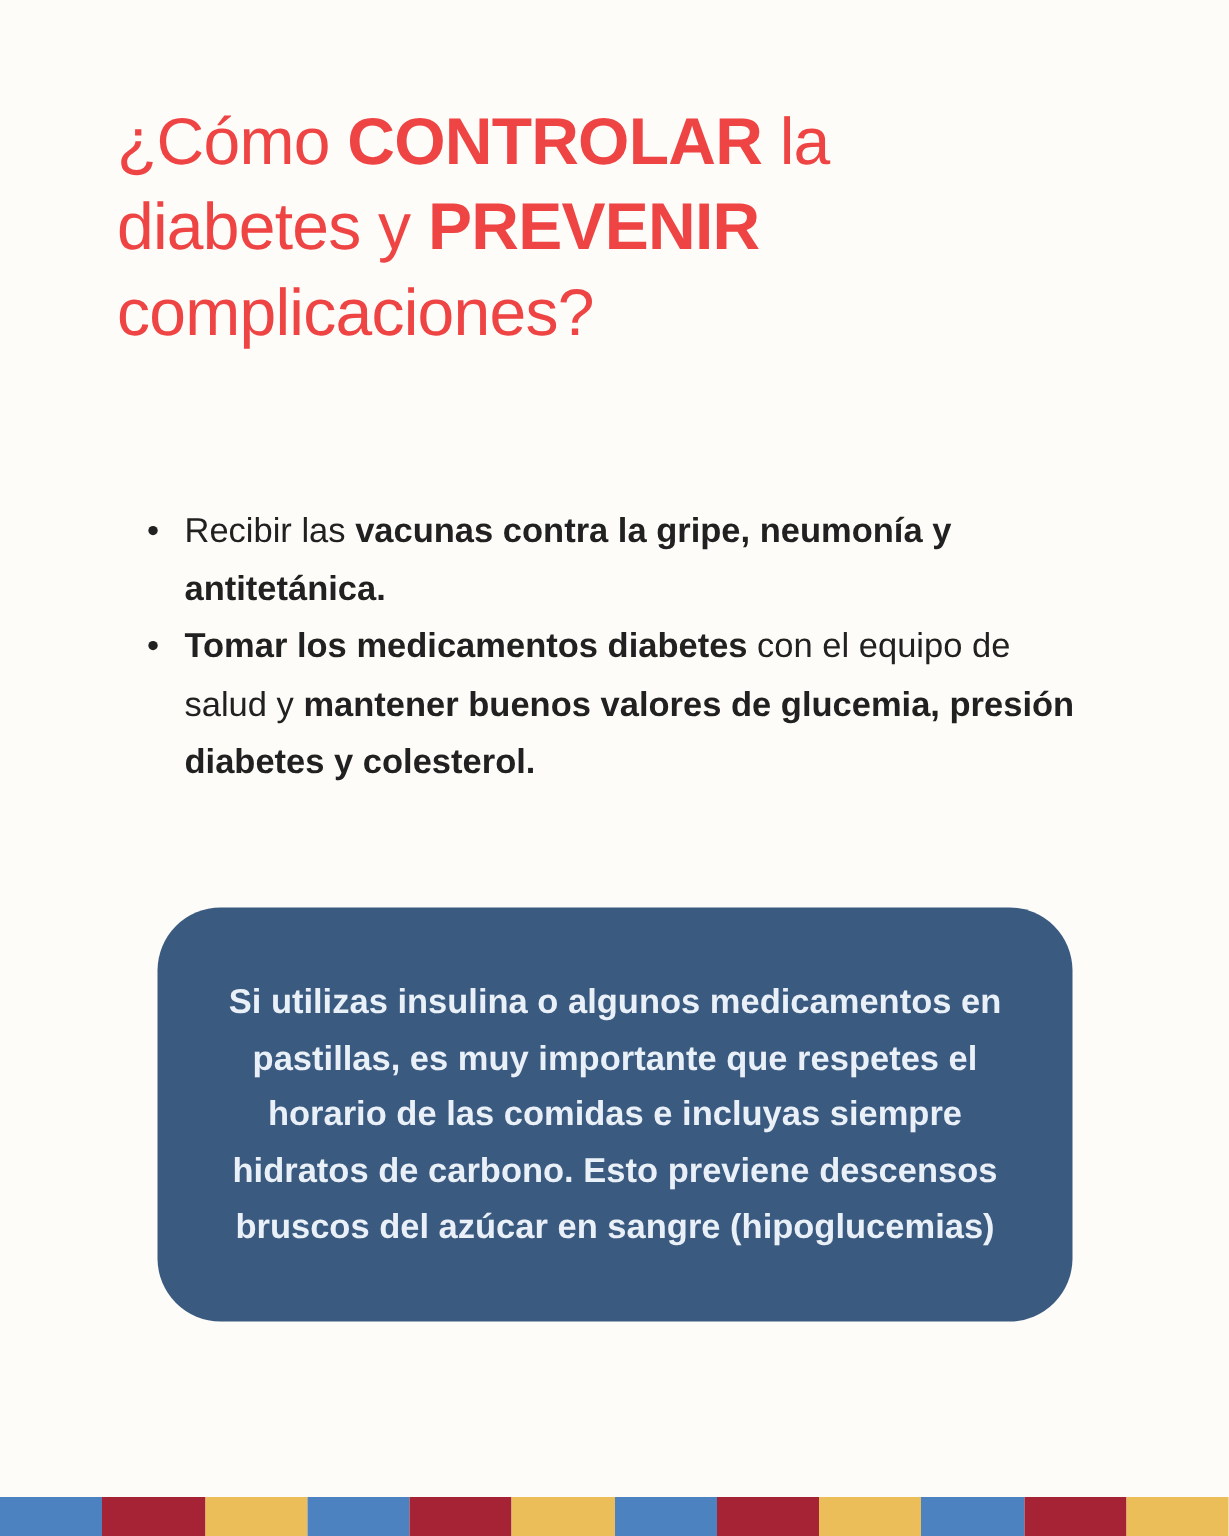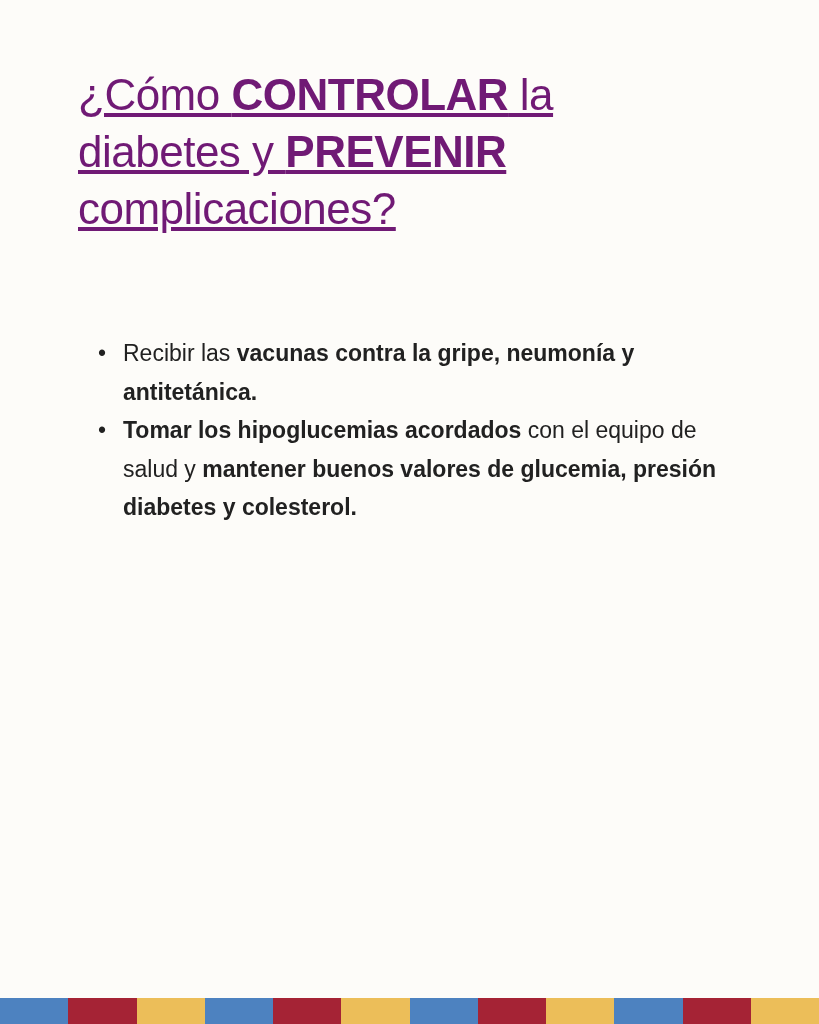--- a/index.html
+++ b/index.html
@@ -70,27 +70,30 @@
     height: 26px;
     display: flex;
   }
   .stripe-block { flex: 1 1 0; height: 100%; }
 </style>
 </head>
 <body style="background: rgb(253, 252, 249);">
 
 <div class="page">
 
-  <h1 class="title" style="color: #701a75; text-decoration: underline;"><span>¿Cómo </span><span class="bold">CONTROLAR</span><span> la diabetes y </span><span class="bold">PREVENIR</span><span> complicaciones?</span></h1>
+  <h1 class="title" style="color: #ef4444;"><span>¿Cómo </span><span class="bold">CONTROLAR</span><span> la diabetes y </span><span class="bold">PREVENIR</span><span> complicaciones?</span></h1>
 
   <ul class="bullets" id="bullet-list">
       <li><span class="bullet-dot">•</span><span>Recibir las </span><span class="bold">vacunas contra la gripe, neumonía y antitetánica.</span></li>
-      <li><span class="bullet-dot">•</span><span class="bold">Tomar los hipoglucemias acordados</span><span> con el equipo de salud y </span><span class="bold">mantener buenos valores de glucemia, presión diabetes y colesterol.</span></li>
+      <li><span class="bullet-dot">•</span><span class="bold">Tomar los medicamentos diabetes</span><span> con el equipo de salud y </span><span class="bold">mantener buenos valores de glucemia, presión diabetes y colesterol.</span></li>
     </ul>
 
+  <div class="callout" style="background: rgb(59, 90, 128); color: rgb(233, 240, 247);">
+    <p class="callout-text">Si utilizas insulina o algunos medicamentos en pastillas, es muy importante que respetes el horario de las comidas e incluyas siempre hidratos de carbono. Esto previene descensos bruscos del azúcar en sangre (hipoglucemias)</p>
+  </div>
 
   <div class="stripe" id="footer-stripe">
       <div class="stripe-block" style="background: rgb(77, 130, 192);"></div>
       <div class="stripe-block" style="background: rgb(165, 35, 53);"></div>
       <div class="stripe-block" style="background: rgb(236, 190, 89);"></div>
       <div class="stripe-block" style="background: rgb(77, 130, 192);"></div>
       <div class="stripe-block" style="background: rgb(165, 35, 53);"></div>
       <div class="stripe-block" style="background: rgb(236, 190, 89);"></div>
       <div class="stripe-block" style="background: rgb(77, 130, 192);"></div>
       <div class="stripe-block" style="background: rgb(165, 35, 53);"></div>

